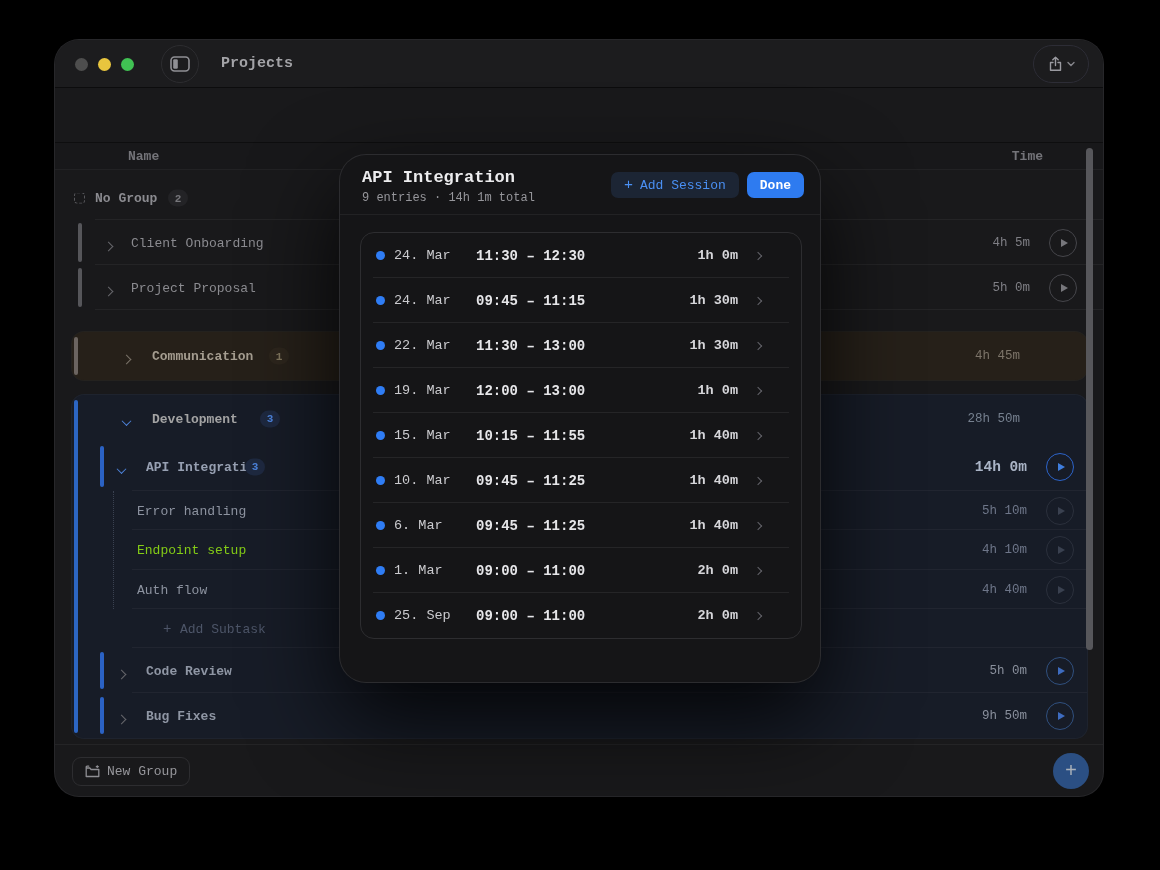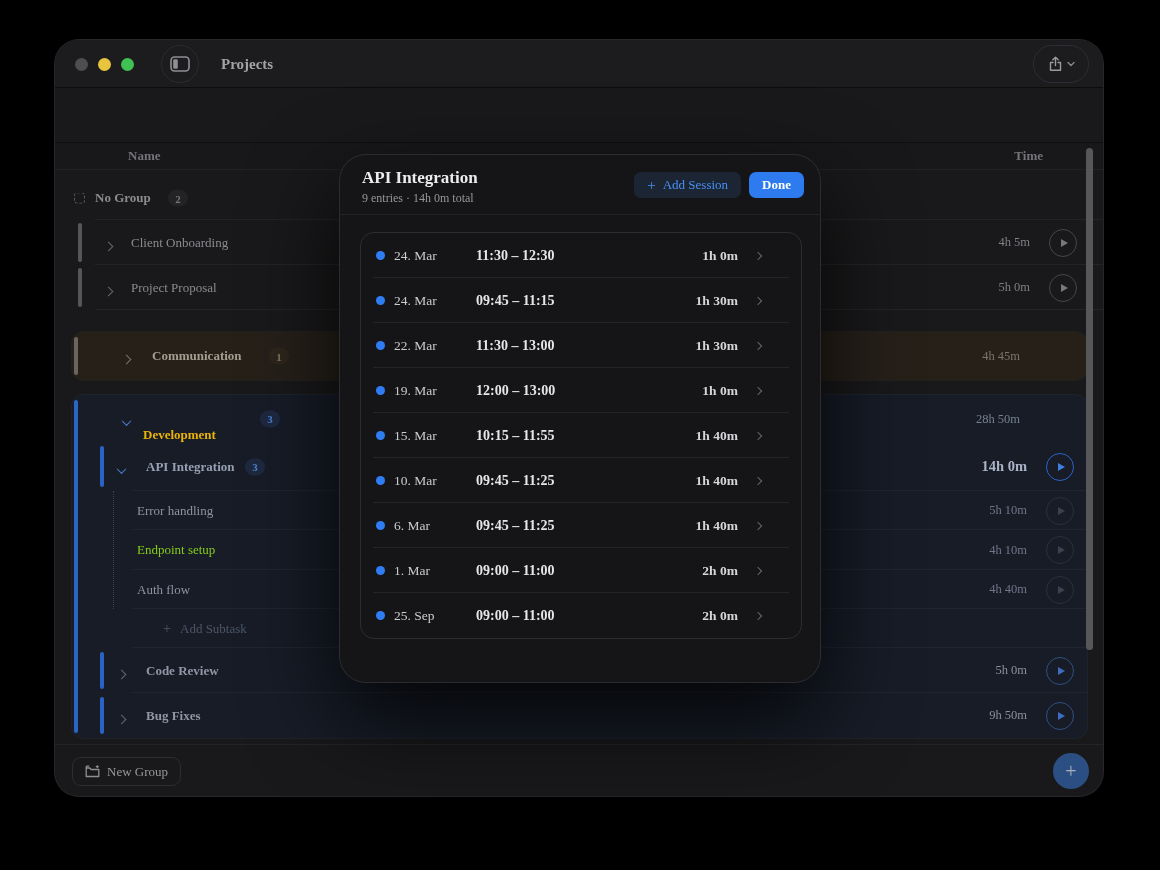--- a/index.html
+++ b/index.html
@@ -1,18 +1,18 @@
 <!DOCTYPE html>
 <html><head>
 <meta charset="utf-8">
 <style>
   * { margin:0; padding:0; box-sizing:border-box; }
   html,body { background:#000; }
   .stage { position:relative; width:1160px; height:870px; background:#000; overflow:hidden;
-           font-family:Liberation Serif, serif; }
+           font-family:Liberation Mono, monospace; }
 
   
   .window { position:absolute; left:55px; top:40px; width:1048px; height:756px;
             background:#19191b; border-radius:24px; overflow:hidden;
             box-shadow:0 0 0 1px #27272a, 0 30px 80px rgba(0,0,0,.75); }
 
   .titlebar { position:absolute; left:0; top:0; right:0; height:48px; background:#1c1c1e;
               border-bottom:1px solid rgba(0,0,0,.55); }
   .tl { position:absolute; top:18px; width:13px; height:13px; border-radius:50%; }
   .tl.close { left:20px; background:#4e4e4e; }
@@ -196,21 +196,21 @@
       <span class="vc label bold comm-label" style="left:80px;">Communication</span>
       <span class="vc badge amber" style="left:197px;">1</span>
       <span class="vc timeval" style="right:67px; color:#7d756a;">4h 45m</span>
     </div>
 
     <div class="card dev" style="top:355px; height:343px;">
       <span class="accent" style="background:#2c66c4;"></span>
 
       <div class="cardrow" style="top:0; height:47px;">
         <span class="vc chev down blue" style="left:51px;"></span>
-        <span class="vc label bold dev-label" style="left:71px; color:#eab308;margin-top:16px;">Development</span>
+        <span class="vc label bold dev-label" style="left:80px; color:#a3a3a3;">Development</span>
         <span class="vc badge blue" style="left:188px;">3</span>
         <span class="vc timeval" style="right:67px; color:#76808f;">28h 50m</span>
       </div>
 
       <div class="cardrow" style="top:47px; height:49px;">
         <span class="bluebar"></span>
         <span class="vc chev down blue" style="left:46px;"></span>
         <span class="vc label bold dev-label" style="left:74px;">API Integration</span>
         <span class="vc badge blue" style="left:173px;">3</span>
         <div class="rt" style="right:13px;">
@@ -291,21 +291,21 @@
         <span>+</span>
       </div>
     </div>
 
     <div class="scrollbar"></div>
   </div>
 
   <div class="modal">
     <div class="m-header">
       <div class="m-title">API Integration</div>
-      <div class="m-sub">9 entries · 14h 0m total</div>
+      <div class="m-sub">9 entries · 14h 1m total</div>
       <div class="m-btns">
         <div class="btn-addsession">
           <span class="plus">+</span>
           <span>Add Session</span>
         </div>
         <div class="btn-done">
           <span>Done</span>
         </div>
       </div>
     </div>

